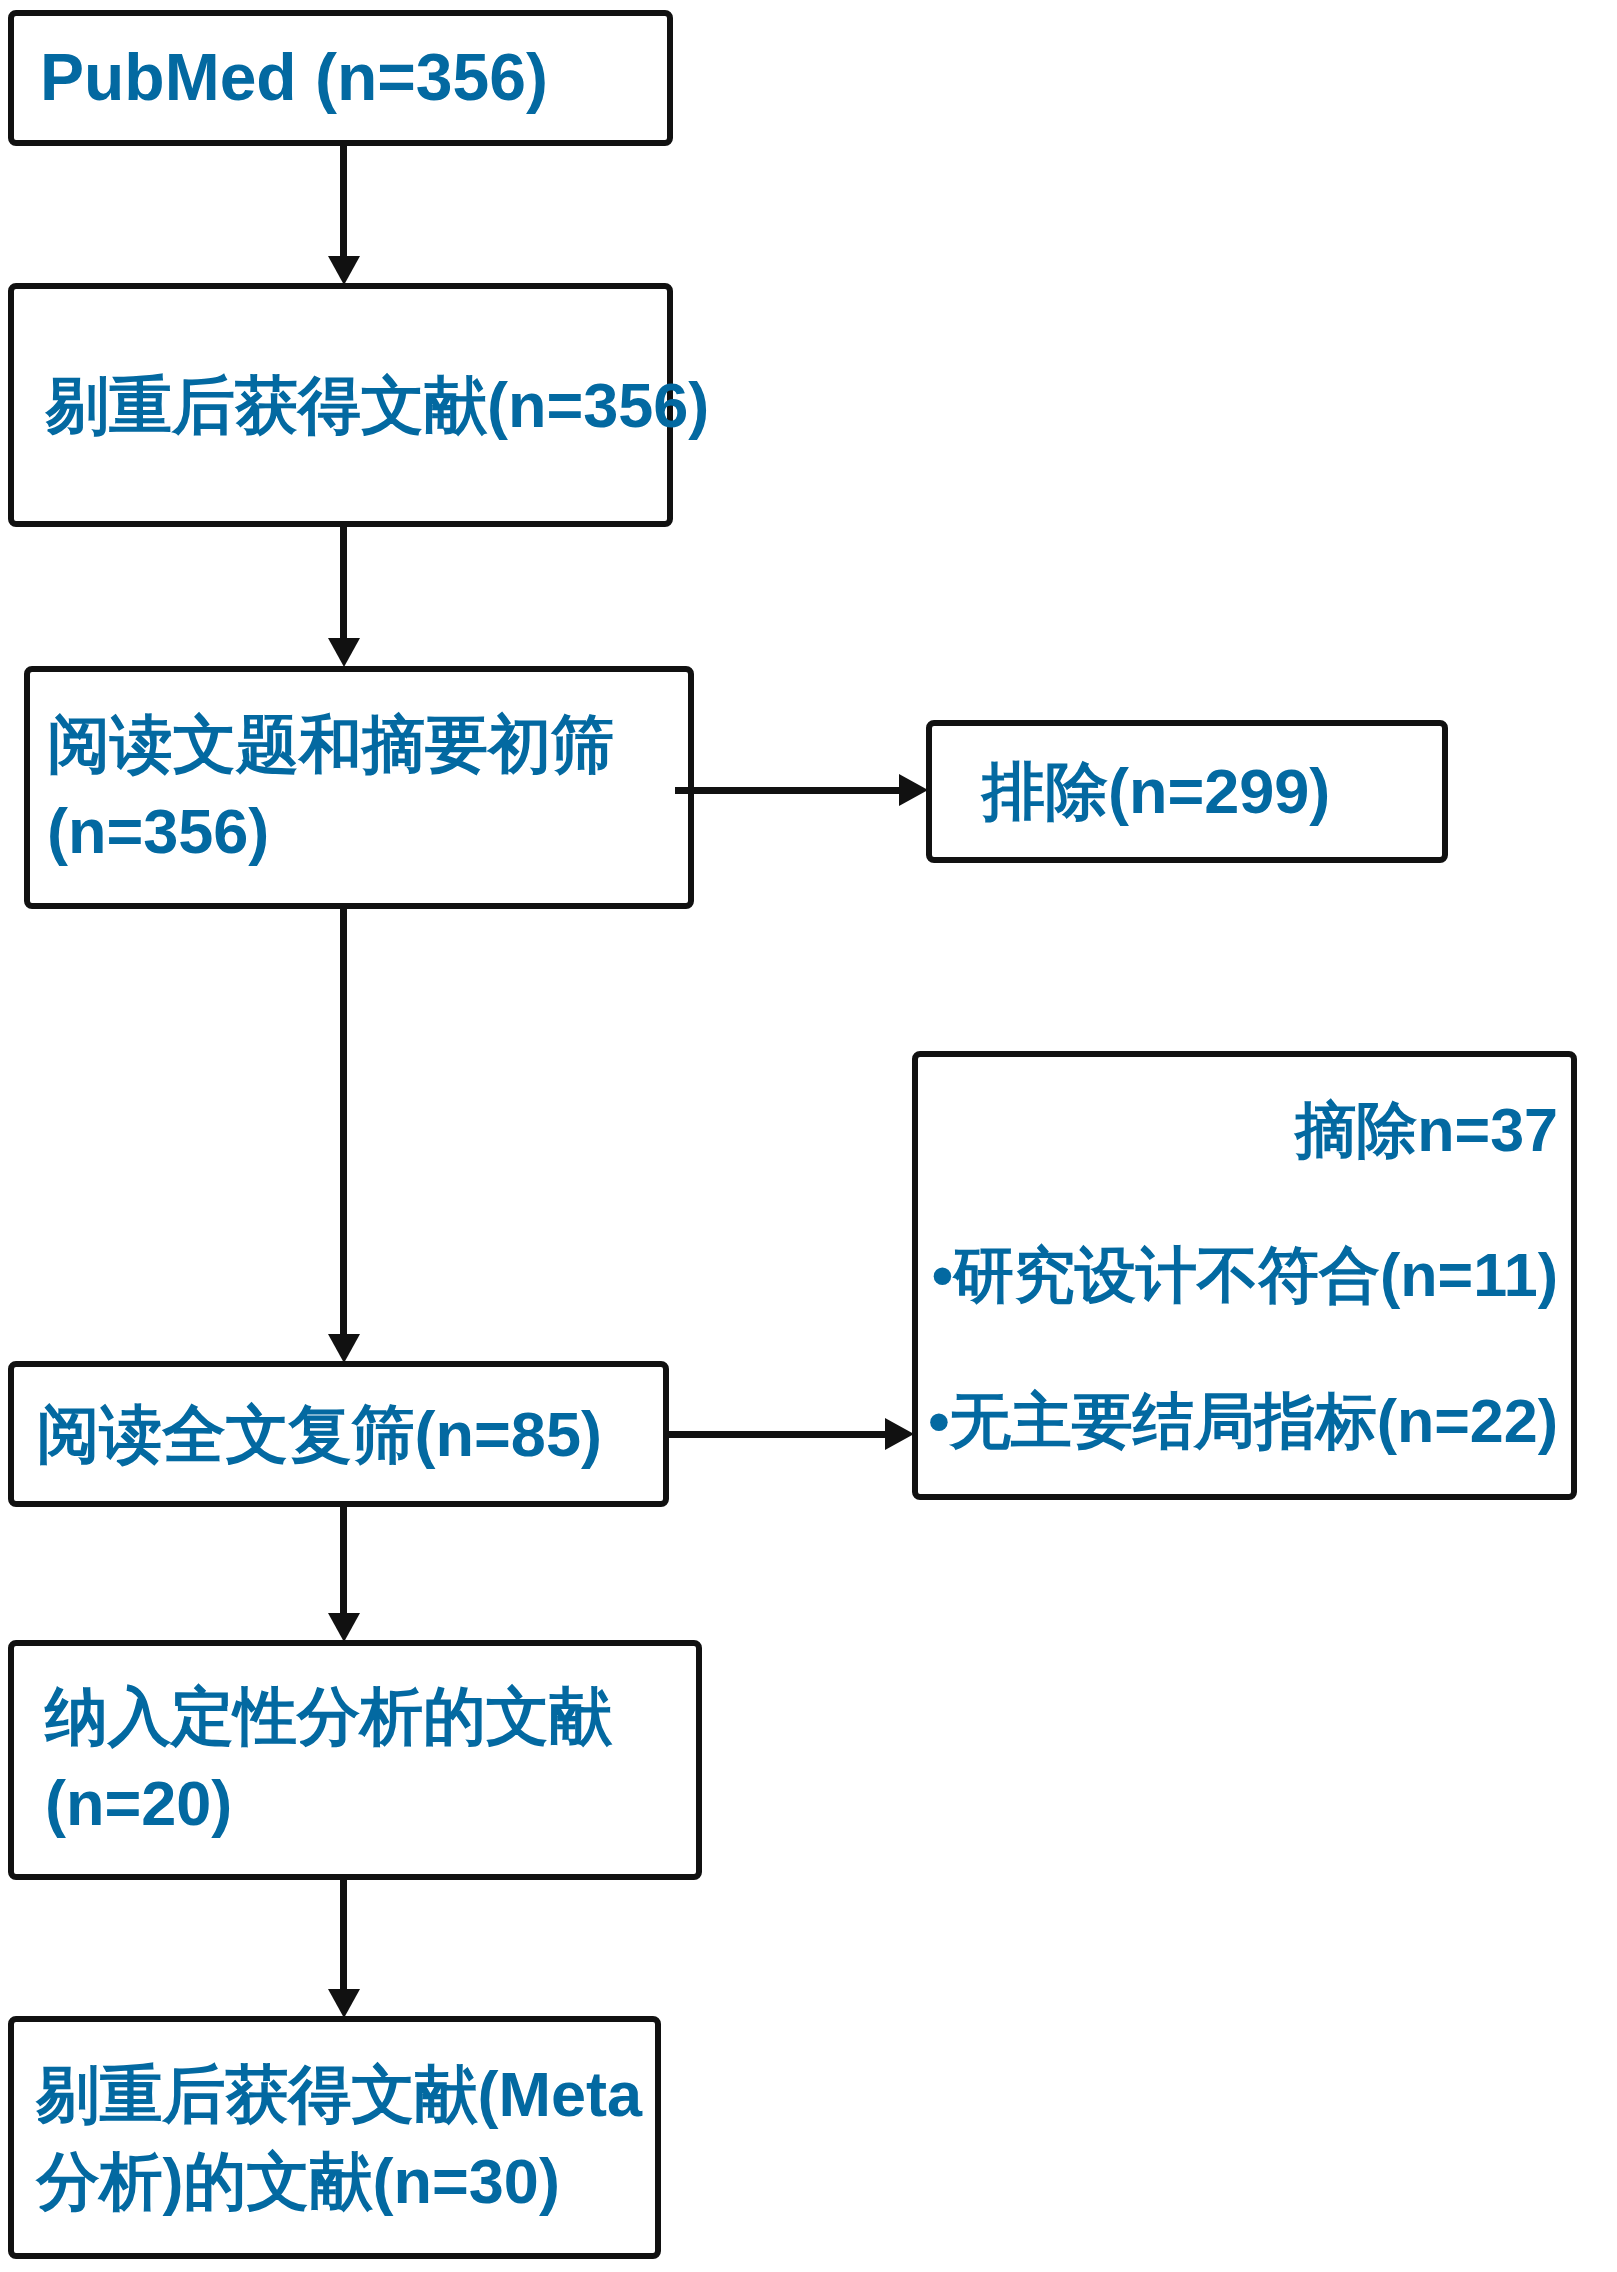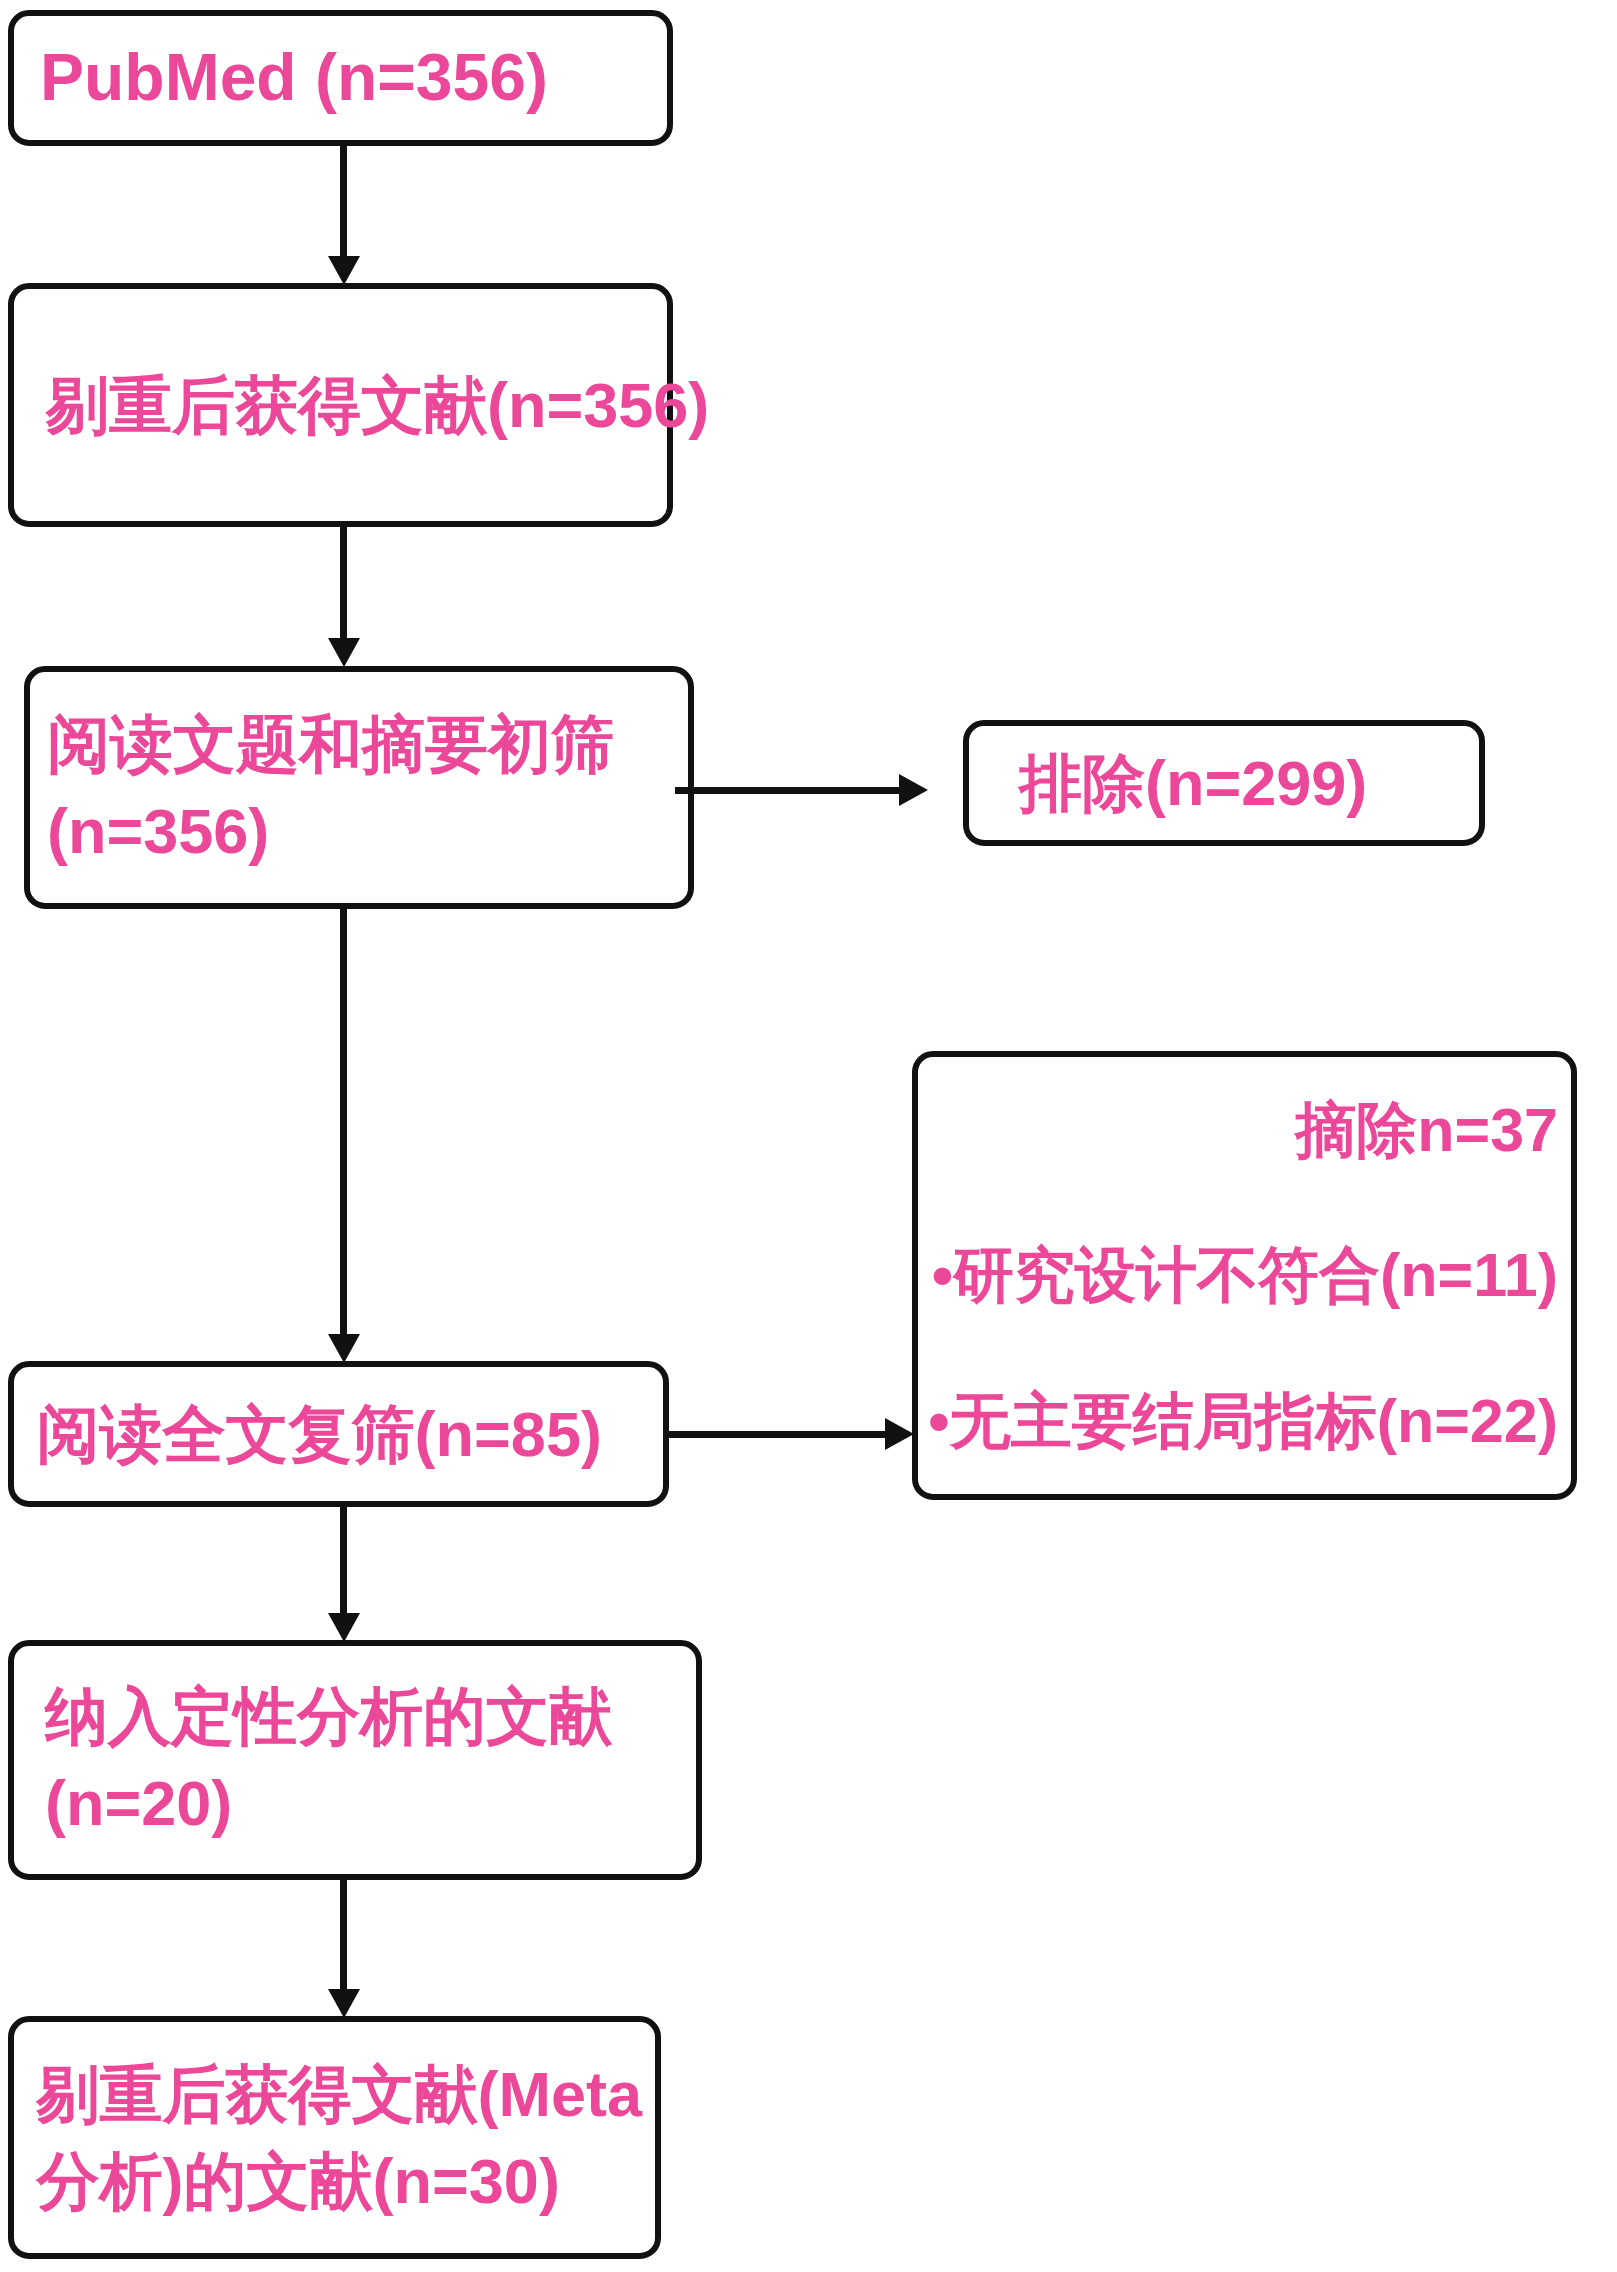--- a/index.html
+++ b/index.html
@@ -13,38 +13,38 @@
     height: 2273px;
     background: #ffffff;
     font-family: "Liberation Sans", "DejaVu Sans", sans-serif;
     color: #111111;
   }
   .node {
     position: absolute;
     box-sizing: border-box;
     background: #ffffff;
     border: 6.5px solid #111111;
-    border-radius: 21px;
+    border-radius: 8px;
     display: flex;
     flex-direction: column;
     justify-content: center;
     font-weight: bold;
     font-size: 63px;
     line-height: 1.38;
-    color: #ec4899;
+    color: #0369a1;
     letter-spacing: 0px;
   }
   .node .line {
     display: block;
     white-space: nowrap;
   }
   .node-pubmed       { left: 8px;   top: 9.7px;   width: 665px; height: 136px; padding-left: 26px; font-size: 66px; }
   .node-dedup        { left: 8px;   top: 283px;  width: 665px; height: 244px; padding-left: 32px; }
   .node-titleabs     { left: 24px;   top: 666px;  width: 670px; height: 243px; padding-left: 17px; }
-  .node-excluded     { left: 926px; top: 720px;  width: 522px; height: 126px; padding-left: 50px; margin-left: 37px; }
+  .node-excluded     { left: 926px; top: 720px;  width: 522px; height: 143px; padding-left: 50px; }
   .node-removed      { left: 912px; top: 1051px; width: 665px; height: 449px; padding-left: 27.5px; padding-right: 13px;
                        justify-content: space-around; font-size: 61px; line-height: 1.15; align-items: flex-end; }
   .node-fulltext     { left: 8px;   top: 1361px; width: 661px; height: 146px; padding-left: 22.6px; }
   .node-qualitative  { left: 8px;   top: 1640px; width: 694px; height: 240px; padding-left: 31px; }
   .node-quantitative { left: 8px;   top: 2016px; width: 653px; height: 243px; padding-left: 22.6px; }
 
   .vline {
     position: absolute;
     width: 6.5px;
     background: #111111;

